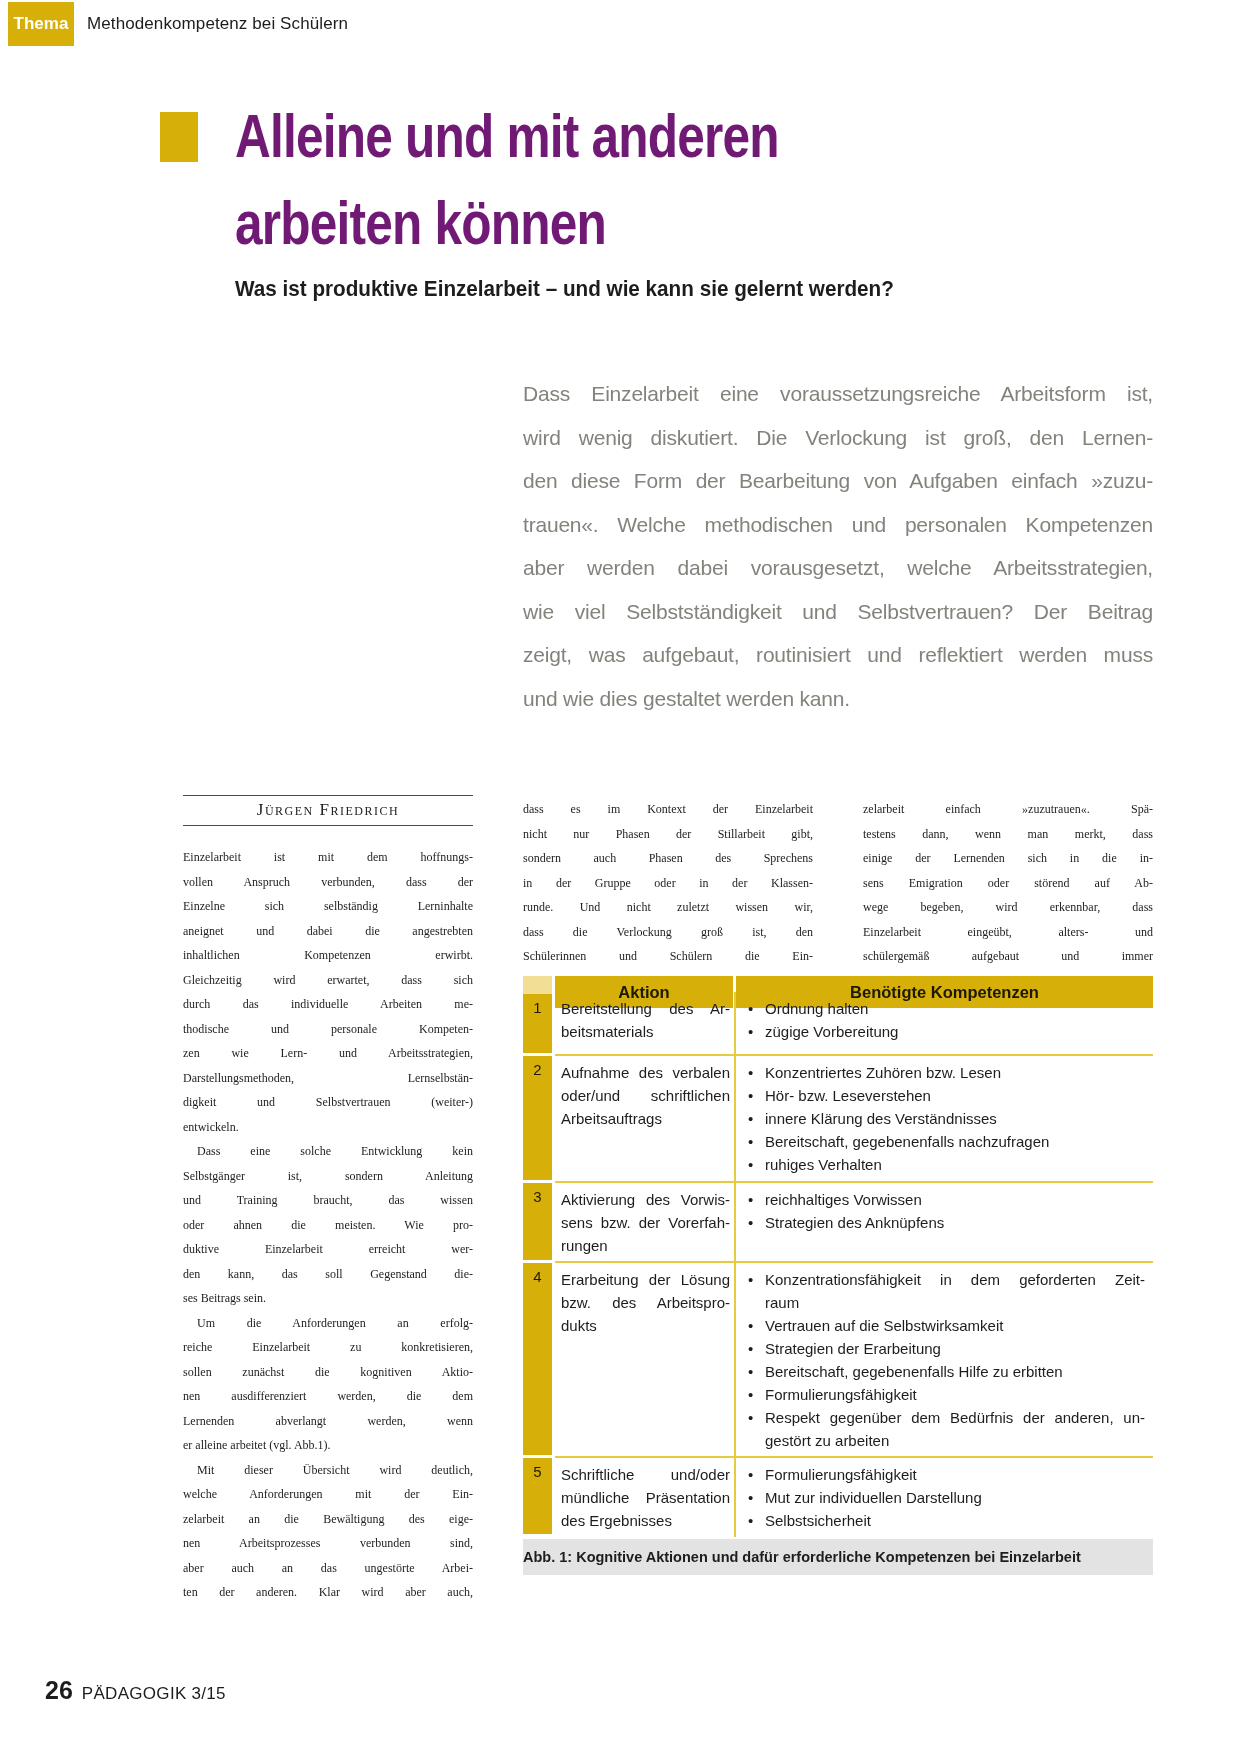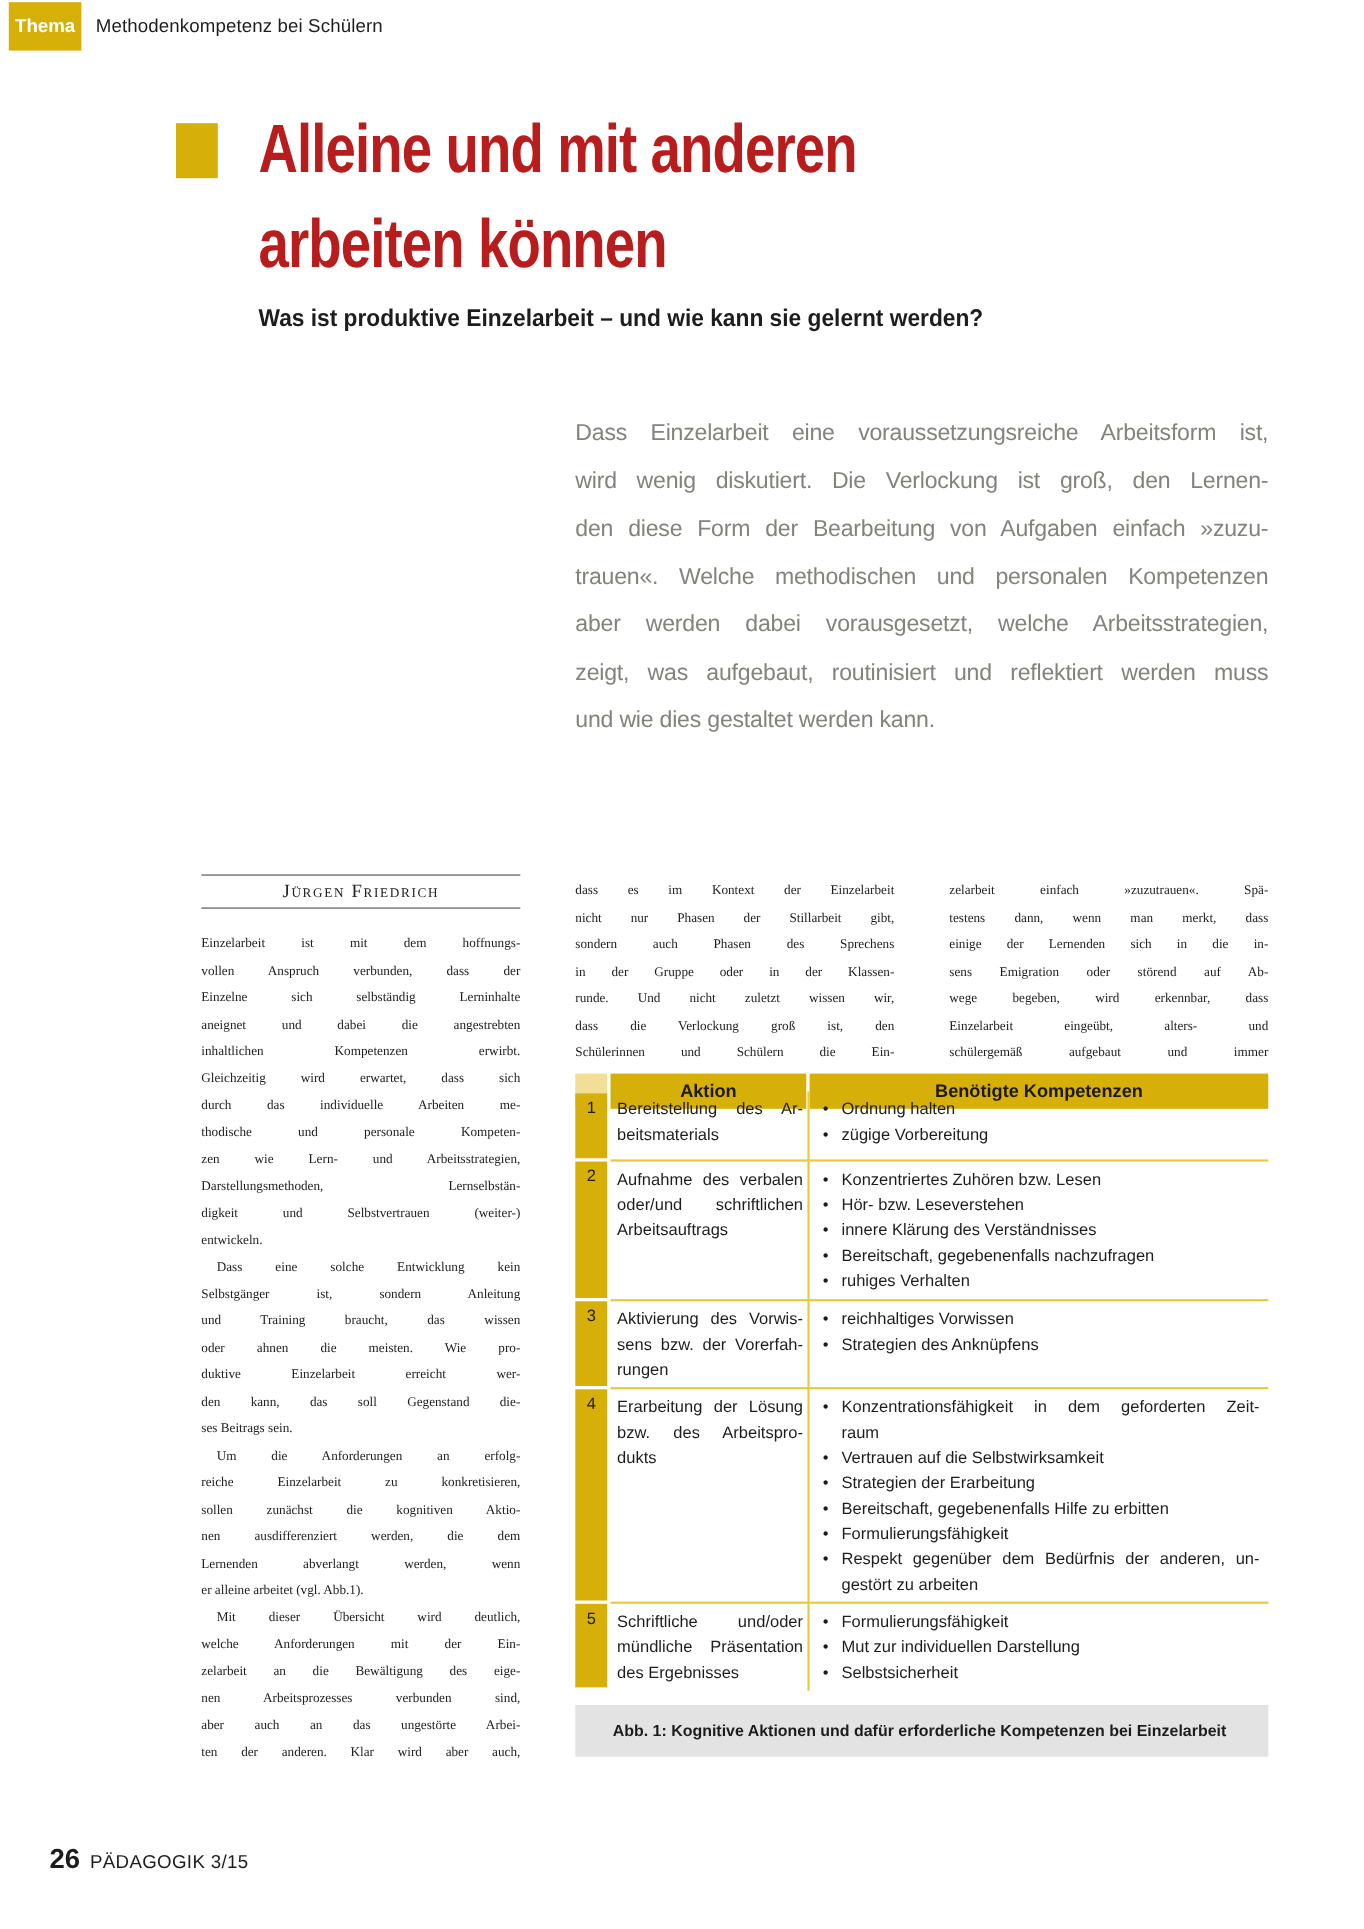--- a/index.html
+++ b/index.html
@@ -10,21 +10,21 @@
   .page{position:relative;width:1240px;height:1754px;background:#fff;overflow:hidden;
         font-family:"Liberation Sans",sans-serif;color:var(--ink);}
   
   .kicker{position:absolute;left:8px;top:2px;display:flex;align-items:center;text-align:center;}
   .kicker-tag{width:66px;height:44px;background:var(--gold);color:#fff;font-weight:700;
               font-size:17px;display:flex;align-items:center;justify-content:center;}
   .kicker-title{margin-left:13px;font-size:17px;font-weight:400;letter-spacing:.1px;}
   
   .title-square{position:absolute;left:160px;top:112px;width:38px;height:50px;background:var(--gold);}
   .headline{position:absolute;left:235px;top:92px;font-size:62px;font-weight:700;line-height:87px;
-            letter-spacing:-1px;color:#b91c1c;white-space:nowrap;}
+            letter-spacing:-1px;color:#701a75;white-space:nowrap;}
   .headline .hl{display:block;transform:scaleX(.8);transform-origin:0 50%;}
   .subtitle{position:absolute;left:235px;top:276px;font-size:22px;font-weight:700;white-space:nowrap;
             transform:scaleX(.94);transform-origin:0 0;}
   
   .lead{position:absolute;left:523px;top:372px;width:630px;font-size:21px;line-height:43.5px;
         color:var(--lead);letter-spacing:-.2px;font-weight:400;}
   .ln{text-align:justify;}
   .ln.j{text-align:justify;text-align-last:justify;}
   .ln.ind{text-indent:14px;}
   
@@ -54,22 +54,22 @@
   .cell-bullets{border-bottom:2px solid var(--tline);padding:5px 8px 4px 12px;font-size:15px;line-height:23px;}
   .t-row:last-child .cell-action,.t-row:last-child .cell-bullets{border-bottom:none;}
   .t-row:nth-child(1){min-height:64px;}
   .t-row:nth-child(2){min-height:127px;}
   .t-row:nth-child(3){min-height:80px;}
   .t-row:nth-child(4){min-height:193px;}
   .t-row:nth-child(5){min-height:79px;}
   .b{display:flex;}
   .b .dot{width:17px;flex:none;}
   .b .bl{flex:1;}
-  .t-caption{margin-top:13px;background:var(--caption-bg);height:47px;display:flex;align-items:center;
-             padding-left:34px;font-size:14.5px;font-weight:700;white-space:nowrap;}
+  .t-caption{margin-top:2px;background:var(--caption-bg);height:36px;display:flex;align-items:center;
+             font-size:14.5px;font-weight:700;white-space:nowrap;}
   
   .footer{position:absolute;left:45px;top:1676px;display:flex;align-items:baseline;gap:9px;}
   .footer-num{font-size:25px;font-weight:700;}
   .footer-journal{font-size:17px;letter-spacing:.3px;}
 </style>
 </head>
 <body>
 
 <div class="page">
 
@@ -84,20 +84,21 @@
     <span class="hl">arbeiten können</span>
   </h1>
   <div class="subtitle">Was ist produktive Einzelarbeit – und wie kann sie gelernt werden?</div>
 
   <div class="lead" id="lead">
       <div class="ln j">Dass Einzelarbeit eine voraussetzungsreiche Arbeitsform ist,</div>
       <div class="ln j">wird wenig diskutiert. Die Verlockung ist groß, den Lernen-</div>
       <div class="ln j">den diese Form der Bearbeitung von Aufgaben einfach »zuzu-</div>
       <div class="ln j">trauen«. Welche methodischen und personalen Kompetenzen</div>
       <div class="ln j">aber werden dabei vorausgesetzt, welche Arbeitsstrategien,</div>
+      <div class="ln j">wie viel Selbstständigkeit und Selbstvertrauen? Der Beitrag</div>
       <div class="ln j">zeigt, was aufgebaut, routinisiert und reflektiert werden muss</div>
       <div class="ln">und wie dies gestaltet werden kann.</div>
     </div>
 
   <div class="author">
     <div class="rule"></div>
     <div class="name">Jürgen Friedrich</div>
     <div class="rule"></div>
   </div>
 

